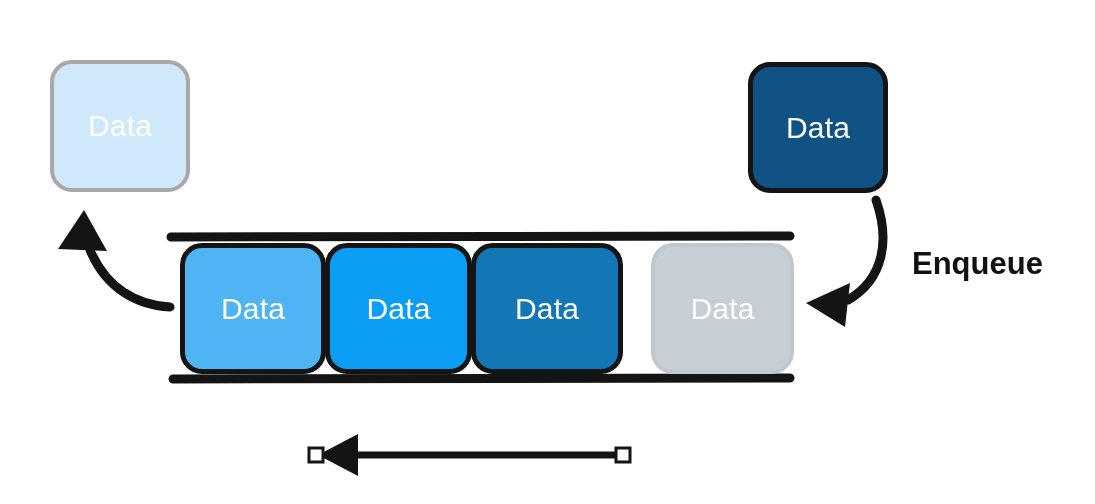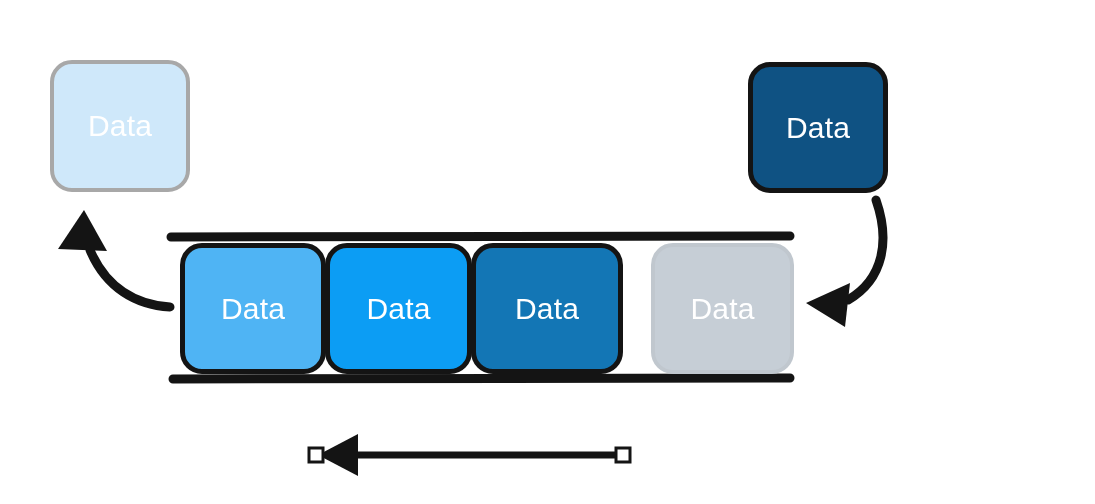--- a/index.html
+++ b/index.html
@@ -121,14 +121,15 @@
   <div class="node-box" id="queue-slot-1">
     <span>Data</span>
   </div>
   <div class="node-box" id="queue-slot-2">
     <span>Data</span>
   </div>
   <div class="node-box" id="queue-slot-3">
     <span>Data</span>
   </div>
 
+  <div class="label" id="label-enqueue">Enqueue</div>
 
 </div>
 
 </body></html>

